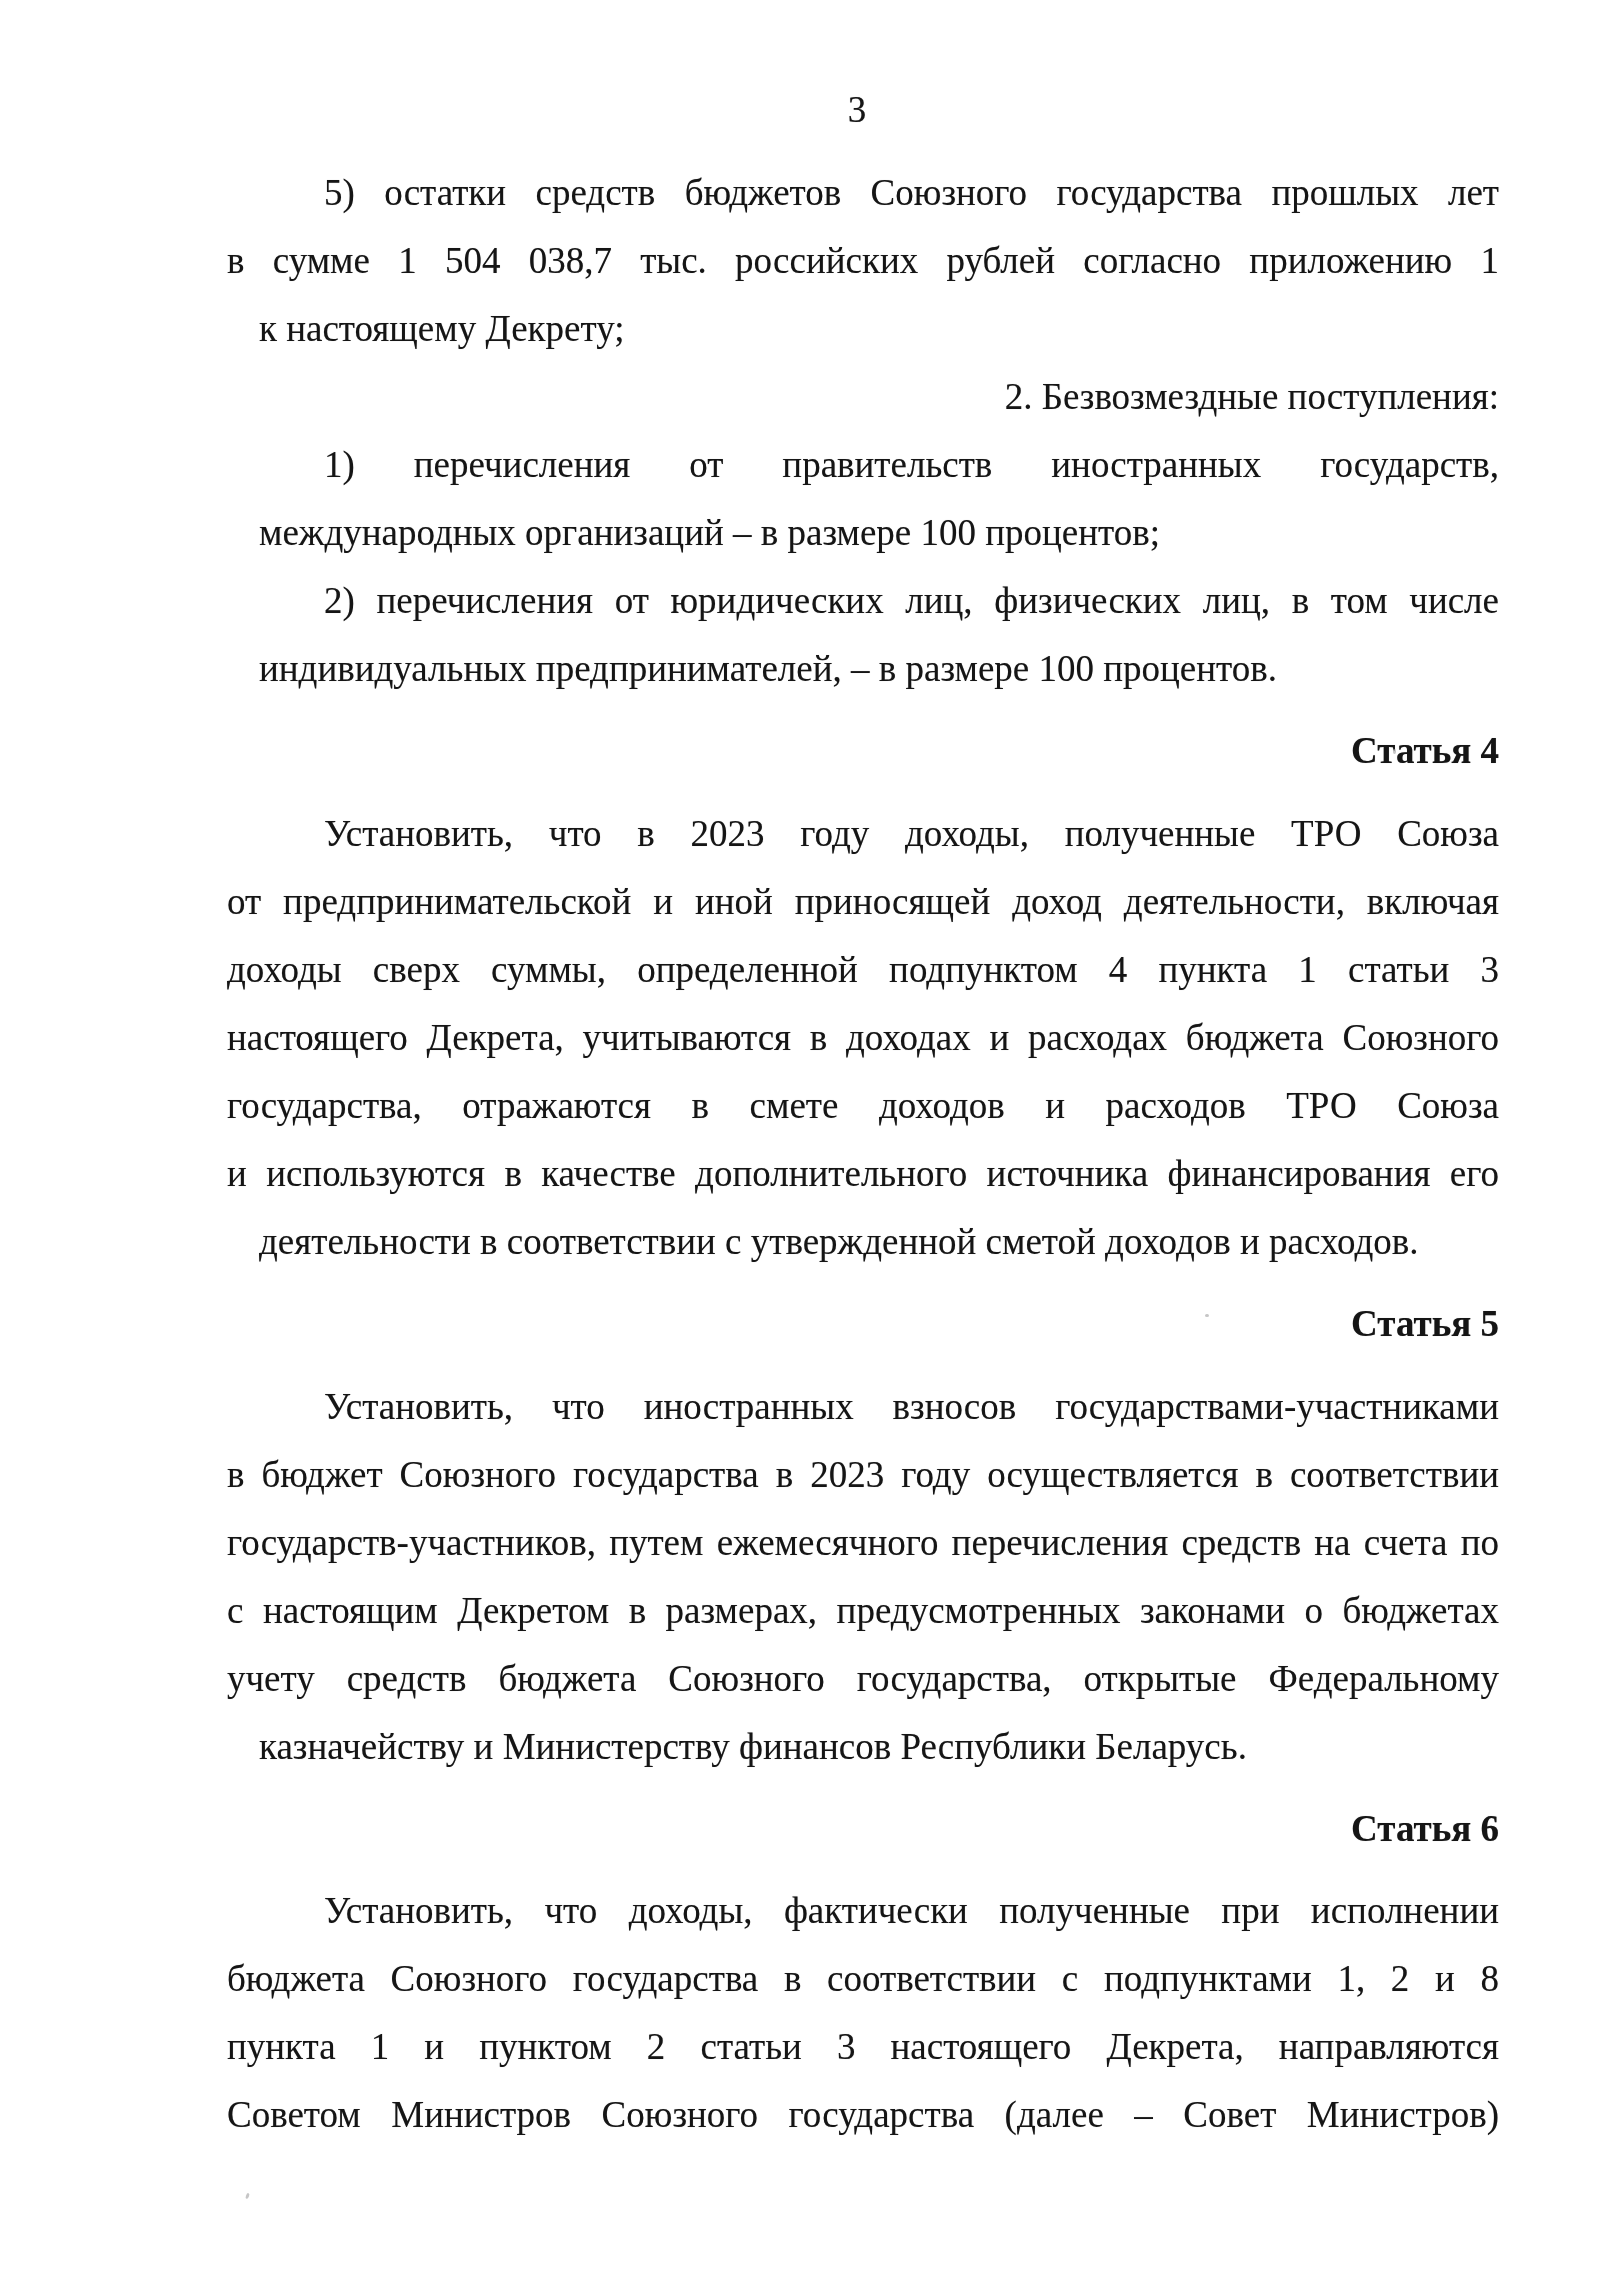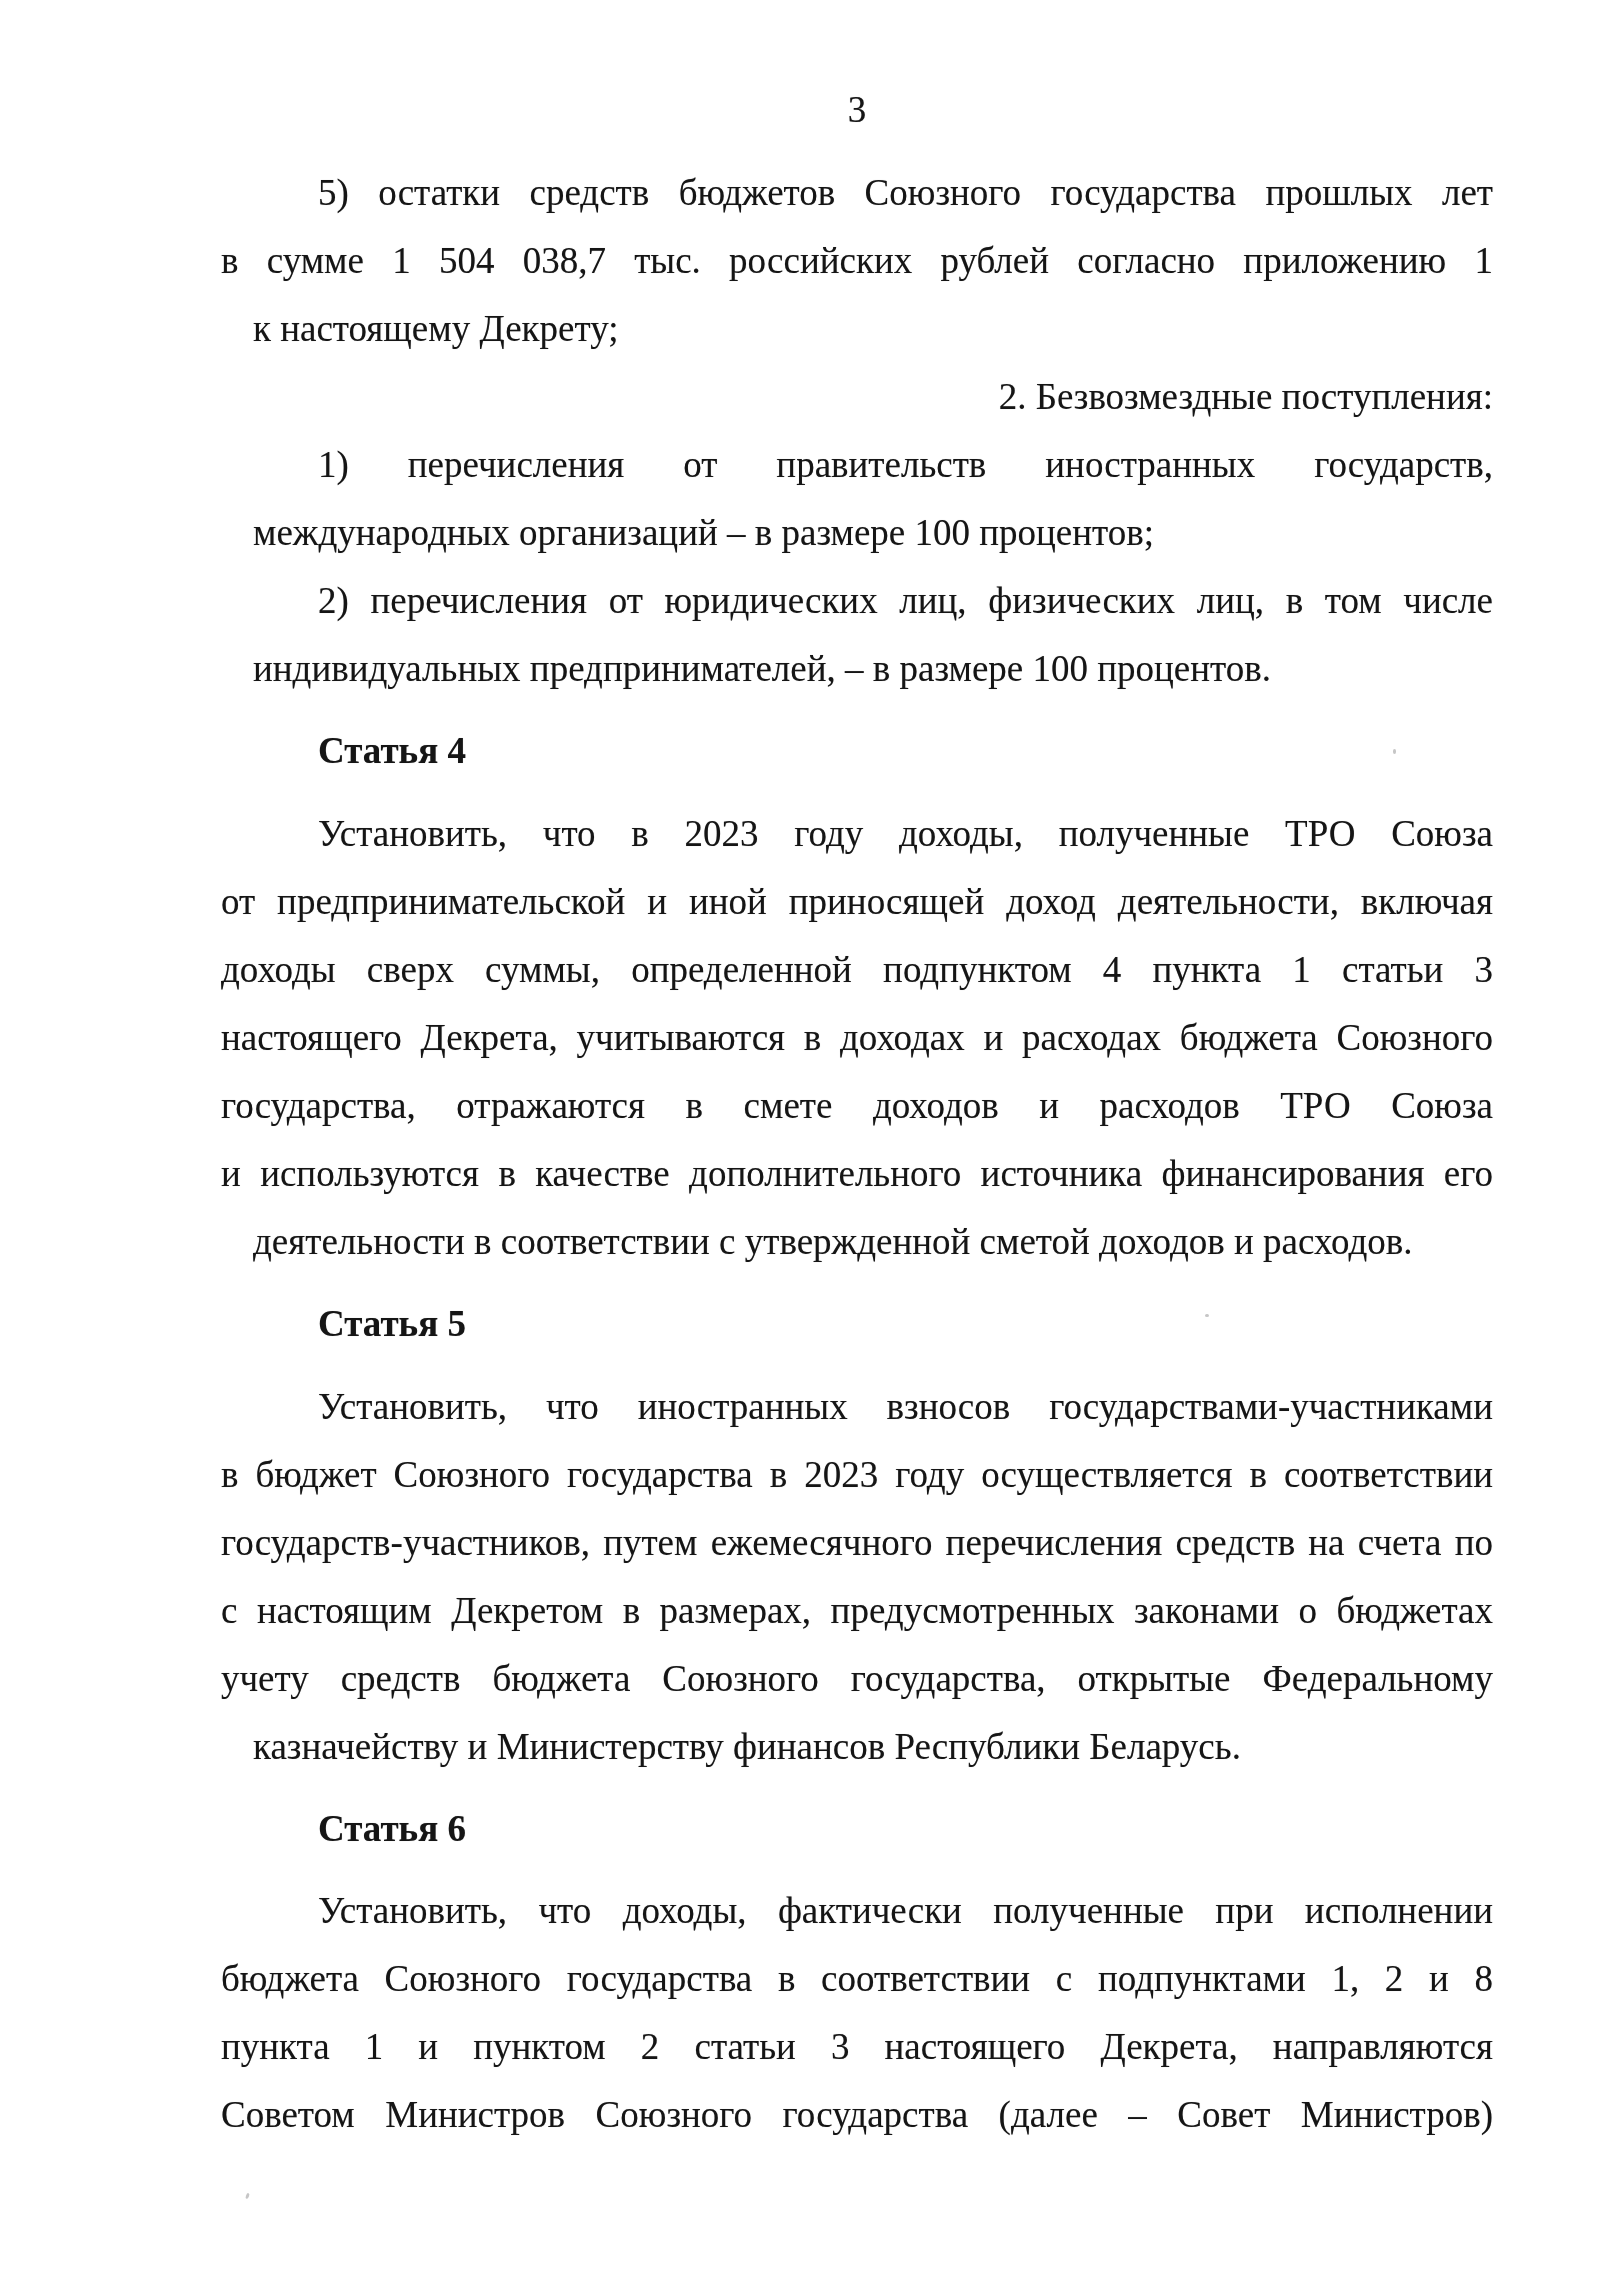--- a/index.html
+++ b/index.html
@@ -26,21 +26,21 @@
     left: 221px;
     width: 1272px;
     height: 68px;
     line-height: 68px;
     font-size: 37px;
     text-align: center;
   }
   .content {
     position: absolute;
     top: 159px;
-    left: 221px;
+    left: 227px;
     width: 1272px;
     font-size: 37px;
     font-family: Liberation Serif, serif;
   }
   .line {
     height: 68px;
     line-height: 68px;
   }
   .plain {
     text-align: left;
@@ -52,21 +52,21 @@
     text-align-last: justify;
   }
   .ind {
     text-indent: 97px;
     text-align: right;
   }
   .head {
     font-weight: bold;
     margin-top: 14.4px;
     margin-bottom: 14.4px;
-    text-align: left;
+    text-align: right;
     white-space: nowrap;
   }
   .speck {
     position: absolute;
     background: #a8a8a8;
     border-radius: 50%;
     opacity: 0.65;
   }
 </style>
 </head>

